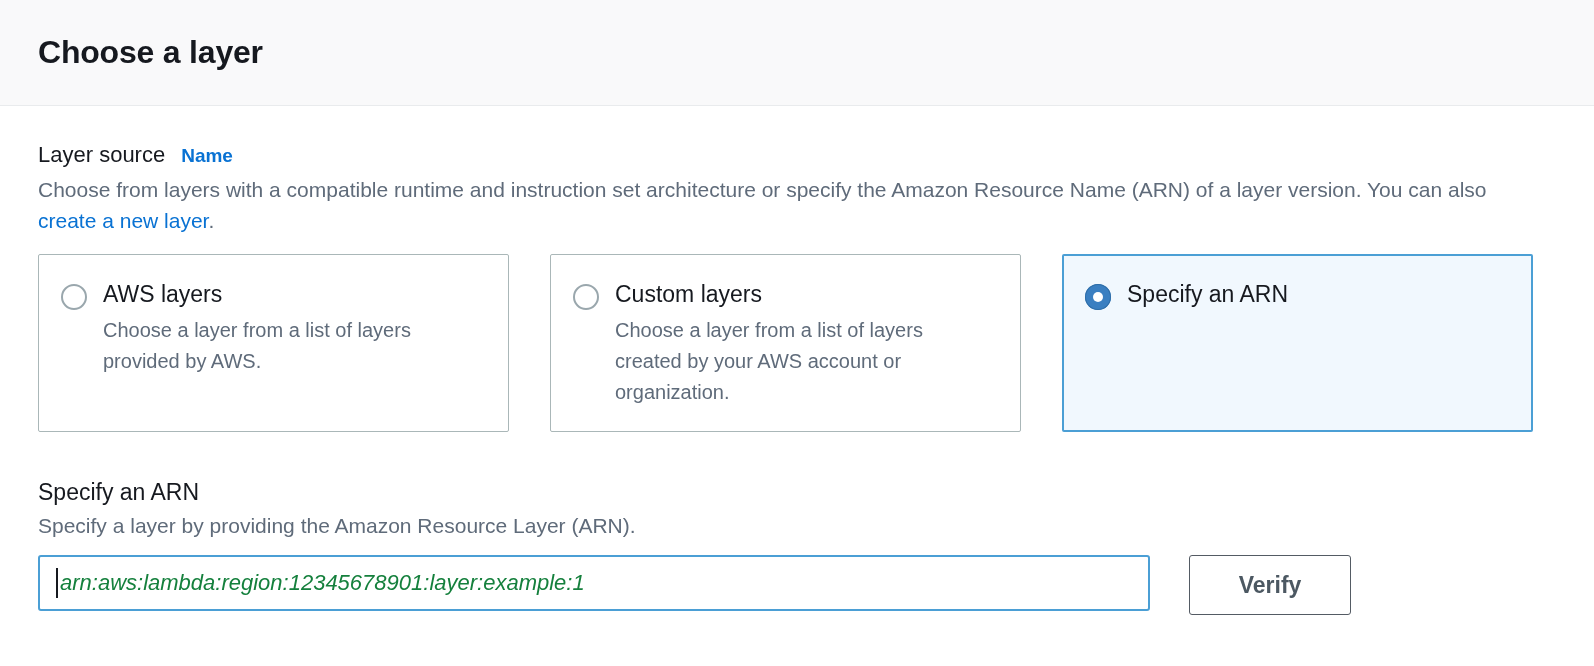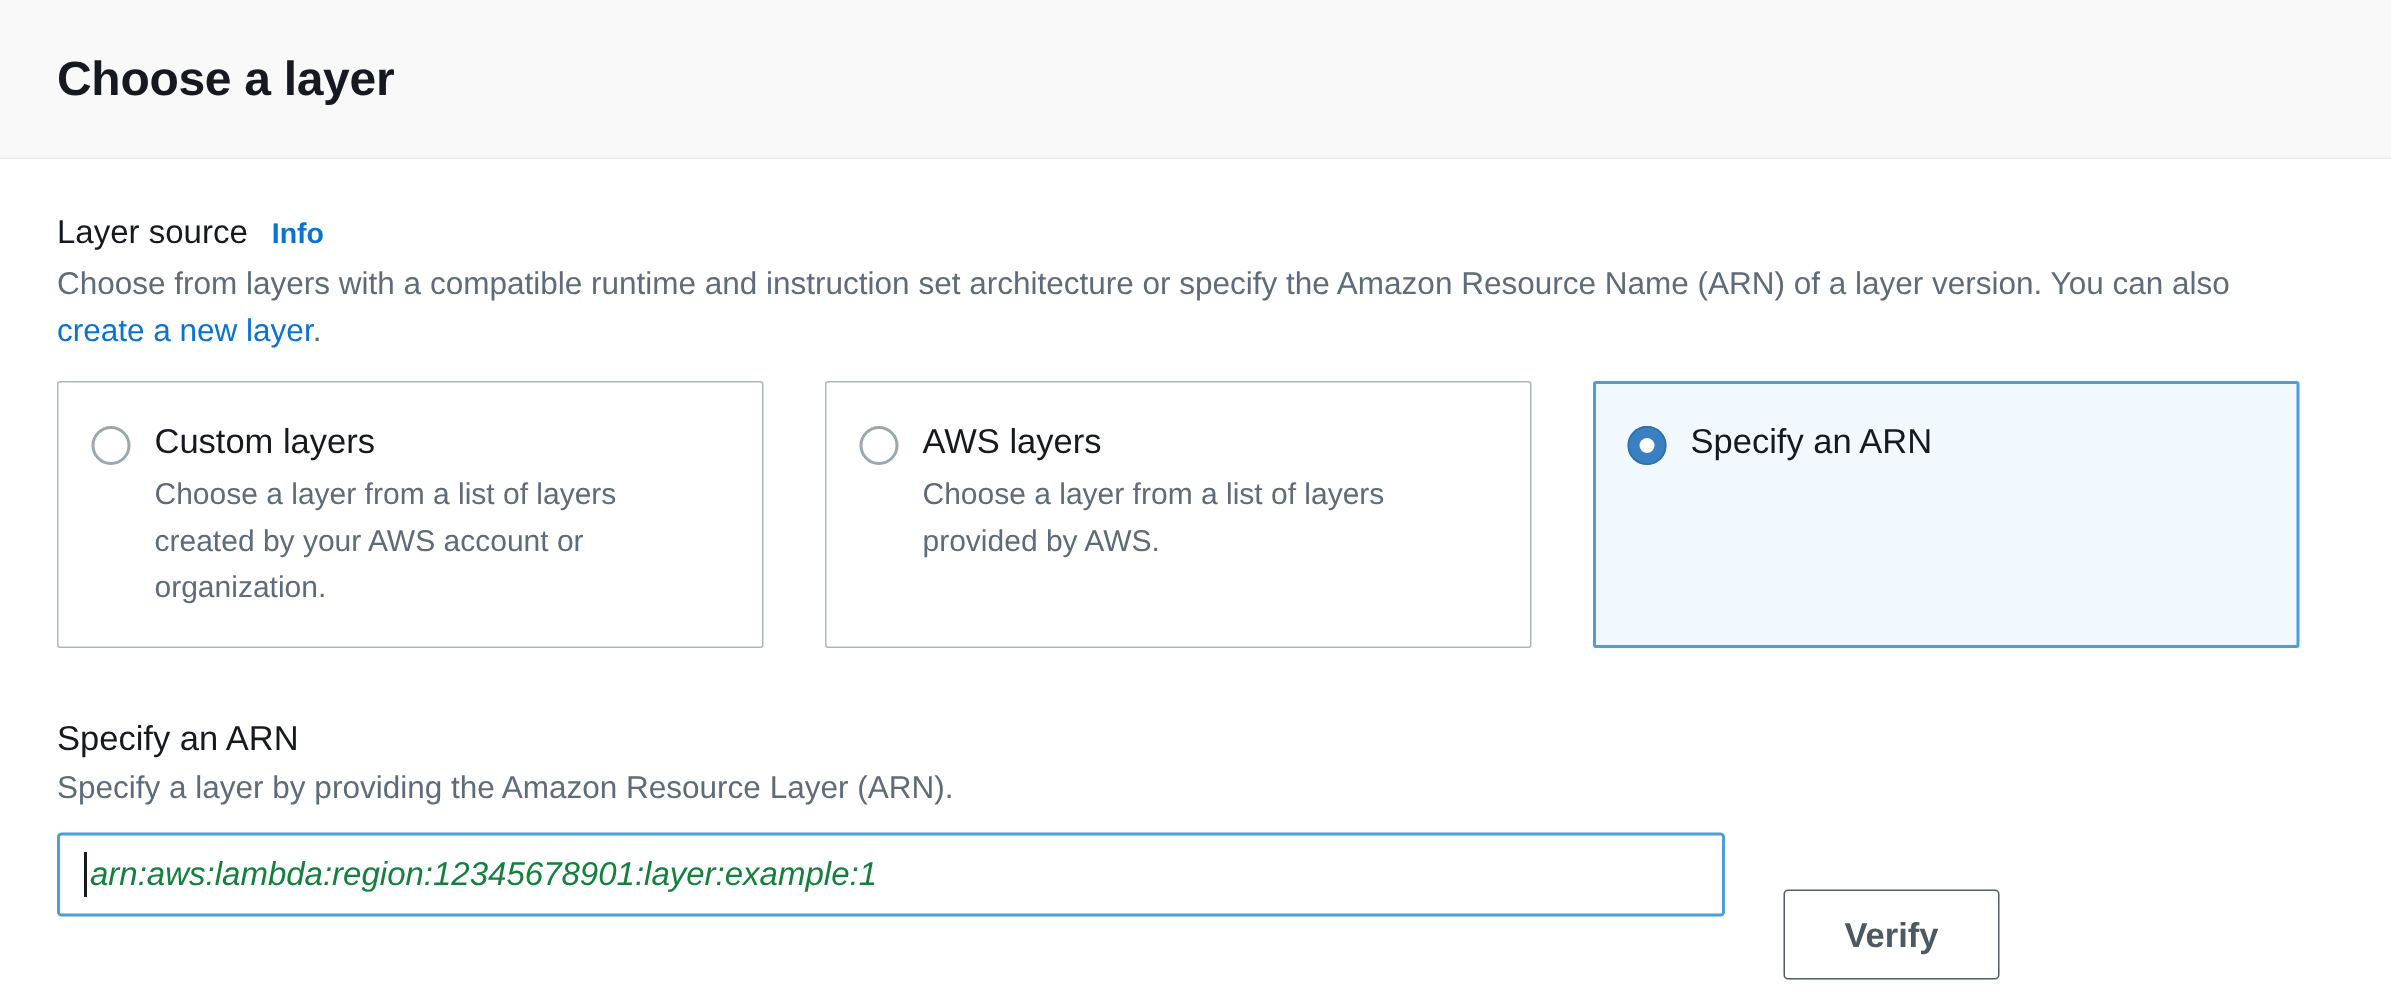--- a/index.html
+++ b/index.html
@@ -194,75 +194,74 @@
   }
   .arn-placeholder{
     font-size:22px;
     font-style:italic;
     color:#15803d;
     white-space:nowrap;
     overflow:hidden;
     line-height:1.2;
   }
   .verify-btn{
-    width:144px;
+    width:162px;
     height:60px;
     box-sizing:border-box;
     border:1px solid var(--btn-border);
     border-radius:3px;
     background:#ffffff;
     color:#4c5862;
     font-family:"Liberation Sans", sans-serif;
     font-size:23px;
     font-weight:700;
     cursor:pointer;
     display:flex;
     align-items:center;
     justify-content:center;
-    margin-top:38px;
   }
 </style>
 </head>
 <body>
 
 <div class="modal">
 
   <div class="modal-header">
     <div class="modal-title">Choose a layer</div>
   </div>
 
   <div class="modal-body">
 
     <div class="field-label-row">
       <span class="field-label">Layer source</span>
-      <span class="info-link">Info</span>
+      <span class="info-link">Name</span>
     </div>
 
     <p class="field-desc">
       <span>Choose from layers with a compatible runtime and instruction set architecture or specify the Amazon Resource Name (ARN) of a layer version. You can also </span><span class="inline-link">create a new layer</span><span>.</span>
     </p>
 
     <div class="radio-cards">
+
+      <div class="radio-card">
+        <span class="radio-outer"></span>
+        <span class="card-text">
+          <span class="card-title">AWS layers</span>
+          <span class="card-desc">Choose a layer from a list of layers provided by AWS.</span>
+        </span>
+      </div>
 
       <div class="radio-card">
         <span class="radio-outer"></span>
         <span class="card-text">
           <span class="card-title">Custom layers</span>
           <span class="card-desc">Choose a layer from a list of layers created by your AWS account or organization.</span>
         </span>
       </div>
 
-      <div class="radio-card">
-        <span class="radio-outer"></span>
-        <span class="card-text">
-          <span class="card-title">AWS layers</span>
-          <span class="card-desc">Choose a layer from a list of layers provided by AWS.</span>
-        </span>
-      </div>
-
       <div class="radio-card selected">
         <span class="radio-outer"></span>
         <span class="card-text">
           <span class="card-title">Specify an ARN</span>
         </span>
       </div>
 
     </div>
 
     <div class="arn-section">

